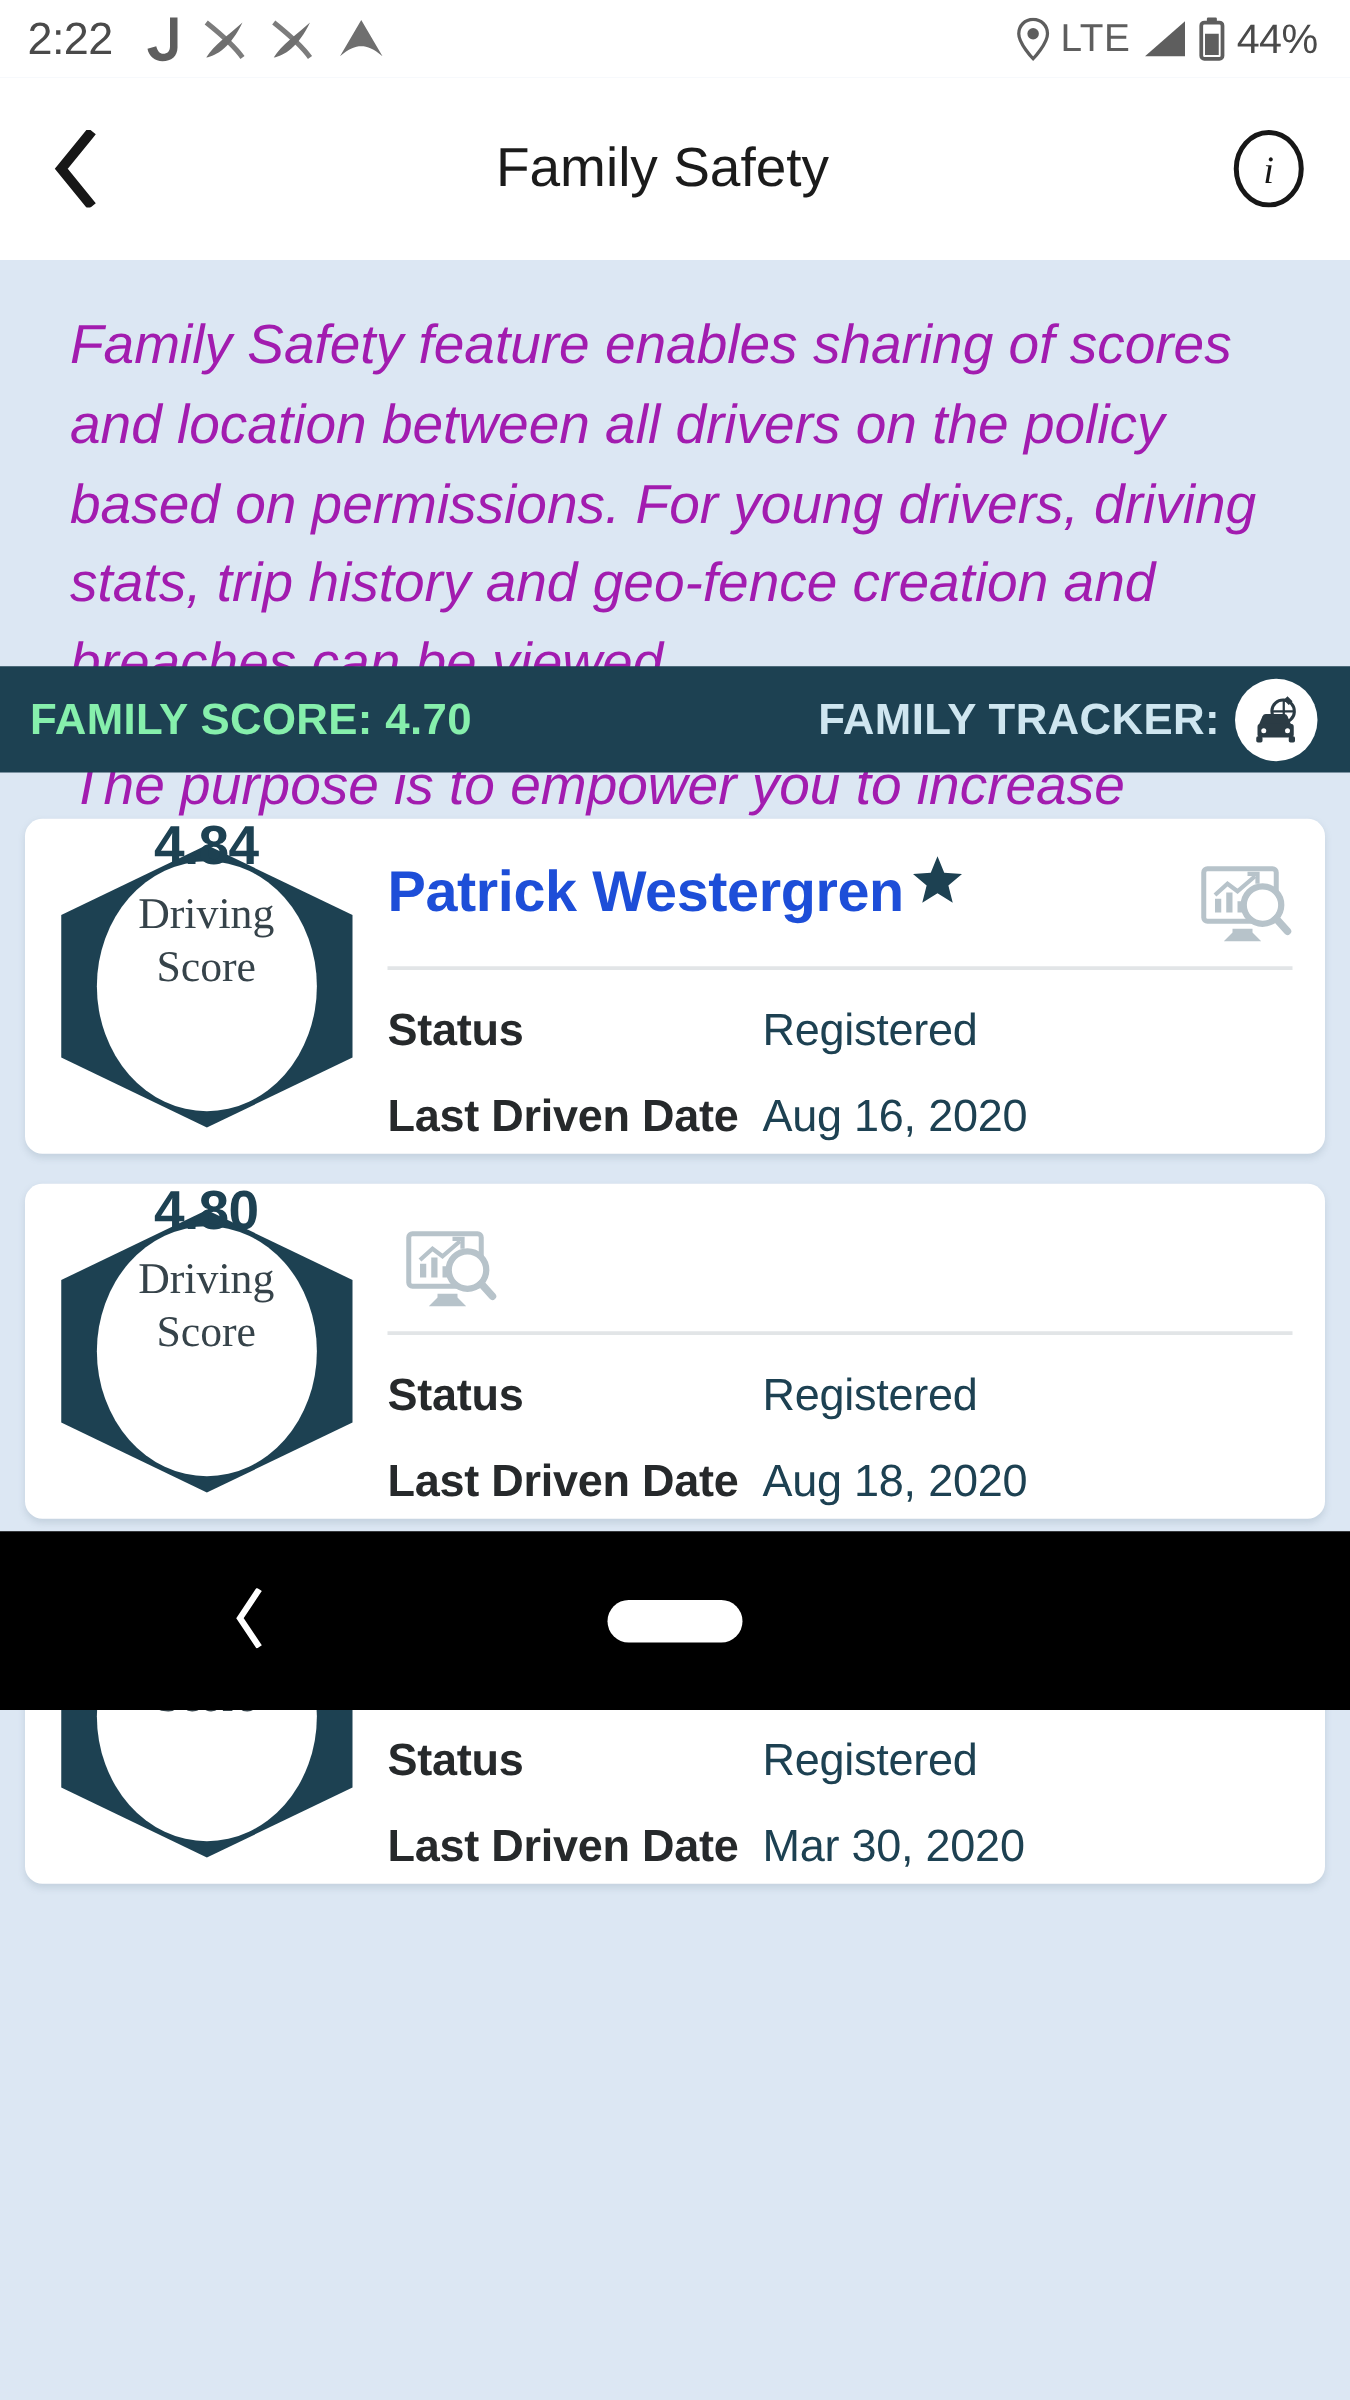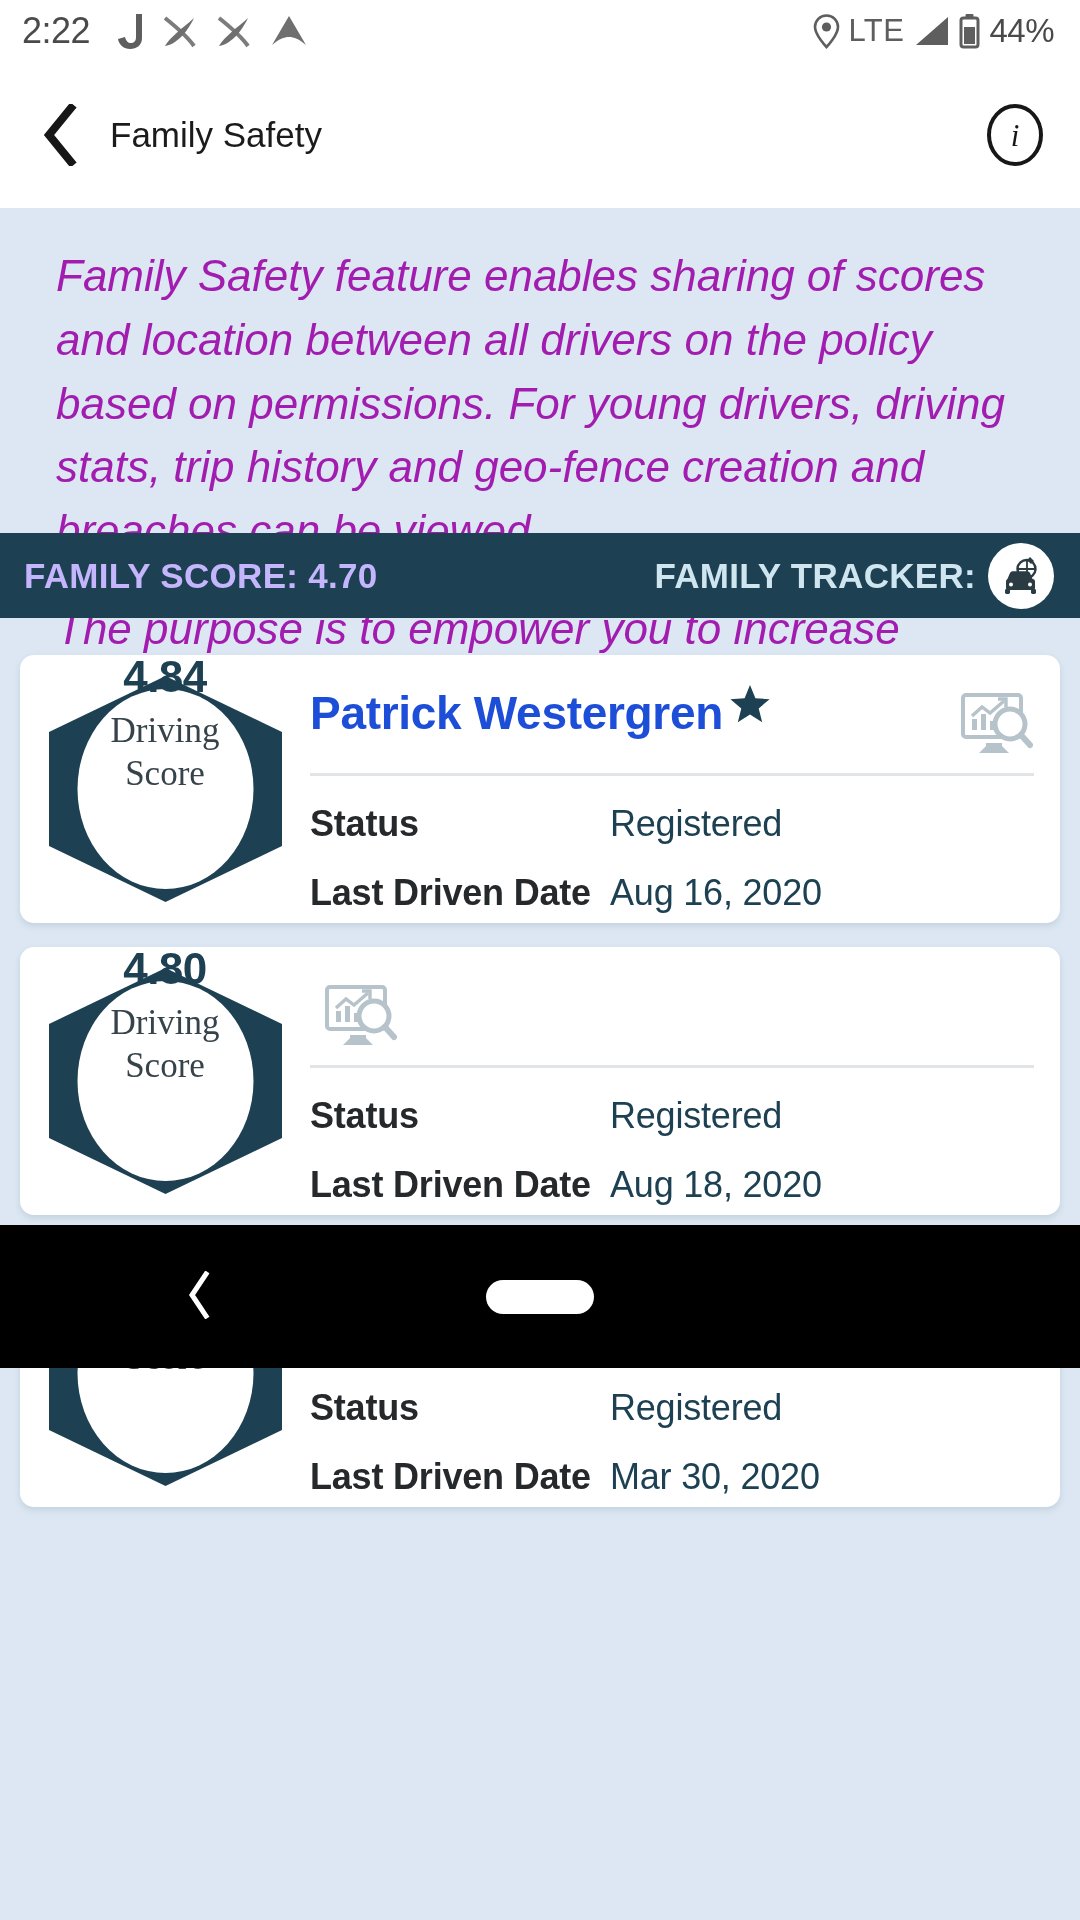--- a/index.html
+++ b/index.html
@@ -25,21 +25,21 @@
   .sb-lte { font-size:31px; color:#5e5e5e; letter-spacing:0.5px; }
   .sb-batt-pct { font-size:33px; color:#4a4a4a; letter-spacing:-0.5px; }
 
   
   .appbar {
     position:absolute; top:62px; left:0; width:1080px; height:146px;
     background:#ffffff; display:flex; align-items:center;
   }
   .back-btn { width:120px; display:flex; align-items:center; justify-content:center; cursor:pointer; }
   .appbar-title {
-    flex:1; text-align:left; font-size:35px; font-weight:400;
+    flex:1; text-align:center; font-size:44px; font-weight:400;
     color:#1b1b1b; letter-spacing:0px; margin-left:-10px;
   }
   .info-btn { width:130px; display:flex; align-items:center; justify-content:center; cursor:pointer; }
 
   
   .desc {
     position:absolute; top:208px; left:0; width:1080px;
     padding:36px 56px 30px 56px; background:#dce7f3;
   }
   .desc p {
@@ -48,21 +48,21 @@
   }
   .desc p + p { margin-top:34px; }
 
   
   .scorebar {
     position:absolute; top:533px; left:0; width:1080px; height:85px;
     background:#1d4152; display:flex; align-items:center;
     padding:0 26px 0 24px;
   }
   .scorebar-left {
-    font-size:35px; font-weight:700; color:#c4b5fd; letter-spacing:0.3px;
+    font-size:35px; font-weight:700; color:#86efac; letter-spacing:0.3px;
   }
   .scorebar-spacer { flex:1; }
   .scorebar-right {
     font-size:35px; font-weight:700; color:#cfe6f0; letter-spacing:0.3px;
   }
   .tracker-icon-wrap {
     width:66px; height:66px; border-radius:50%; background:#ffffff;
     display:flex; align-items:center; justify-content:center;
     margin-left:12px; cursor:pointer; flex:none;
   }

